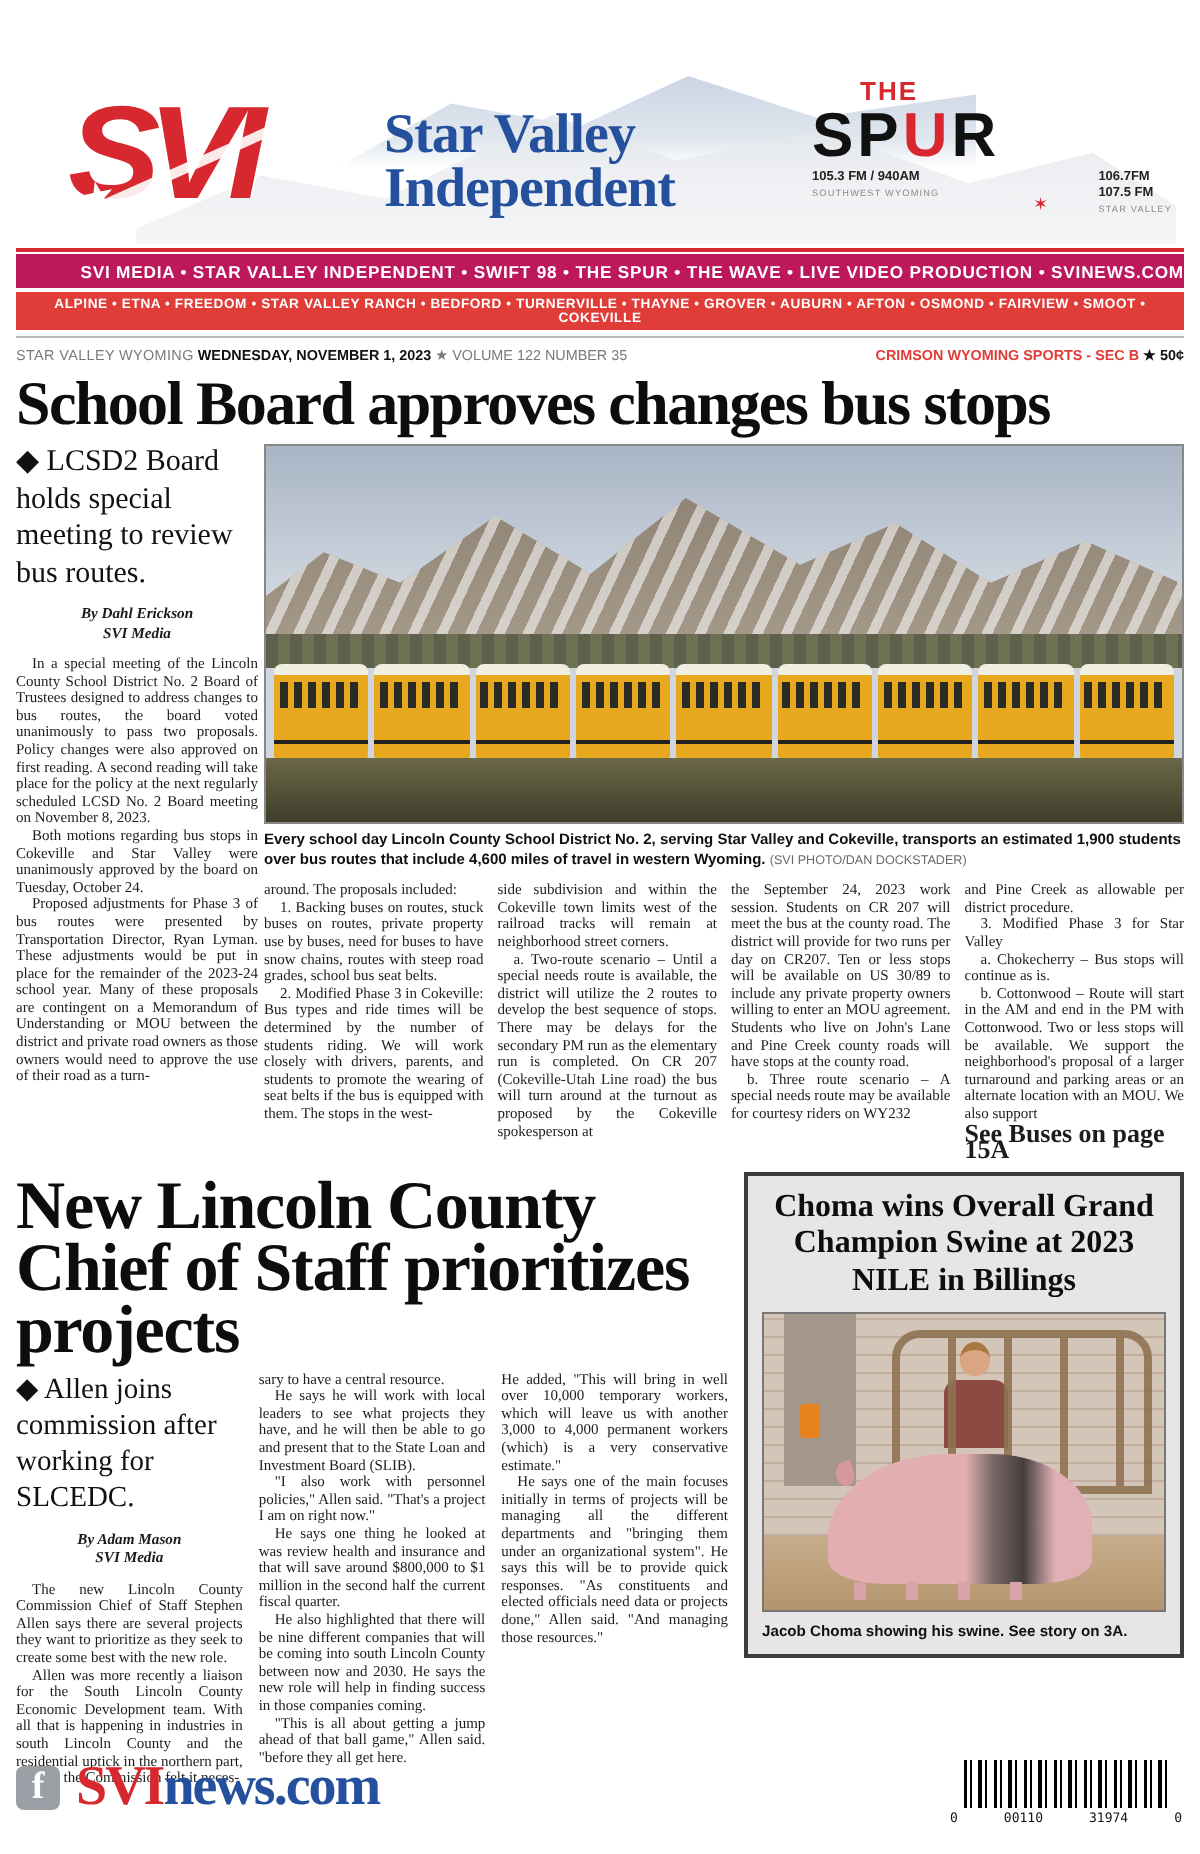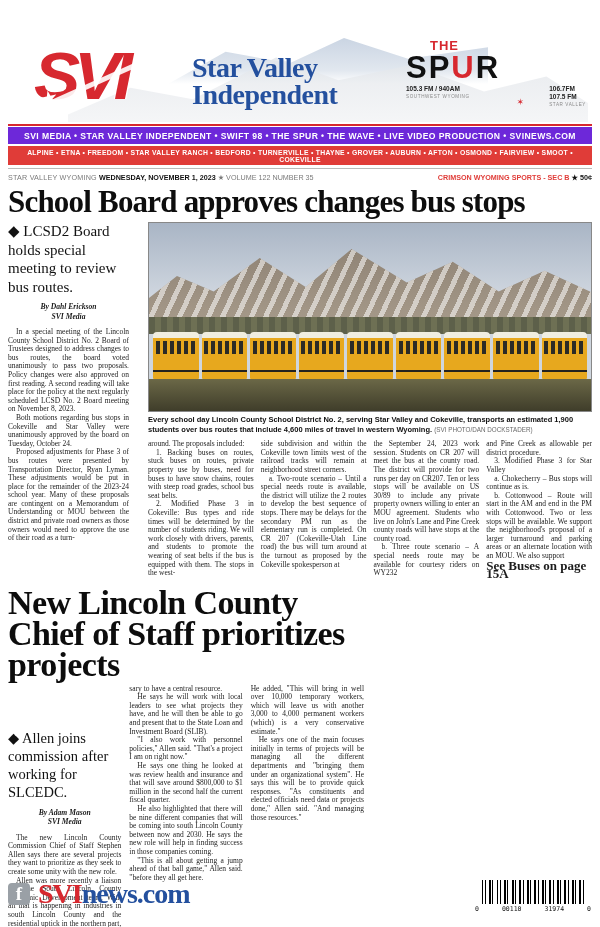--- a/index.html
+++ b/index.html
@@ -33,42 +33,42 @@
   .spur-the { color:#d7282f; font-weight:900; font-size:13px; letter-spacing:1px; margin-left:24px; }
   .spur-name { font-weight:900; font-size:31px; line-height:30px; letter-spacing:2px; color:#111; }
   .spur-name .u { color:#d7282f; }
   .spur-freqs { display:flex; justify-content:space-between; margin-top:2px; }
   .spur-fl, .spur-fr { font-weight:700; font-size:6.5px; color:#222; line-height:8px; }
   .spur-region { font-weight:400; font-size:4.6px; color:#8a8a8a; letter-spacing:.6px; }
   .spur-rowel { position:absolute; right:62px; bottom:2px; color:#d7282f; font-size:9px; }
 
   
   .rule-red { height:2px; background:#d7282f; margin-top:2px; }
-  .banner-blue { margin-top:1px; background:#6d28d9; color:#fff; text-align:center;
+  .banner-blue { margin-top:1px; background:#be185d; color:#fff; text-align:right;
     font-family:"Liberation Sans",sans-serif; font-weight:700; font-size:8.6px;
     letter-spacing:.4px; padding:4px 0 3px; }
   .banner-red { margin-top:2px; background:#e03c38; color:#fff; text-align:center;
     font-family:"Liberation Sans",sans-serif; font-weight:700; font-size:6.8px;
     letter-spacing:.3px; padding:3px 0 2px; }
   .rule-gray { height:1px; background:#bbb; margin-top:3px; }
 
   
   .dateline { display:flex; justify-content:space-between; align-items:center;
     font-family:"Liberation Sans",sans-serif; font-size:7.2px; padding:4px 0 2px; }
   .dl-loc { color:#7a7a7a; font-weight:400; letter-spacing:.2px; }
   .dl-date { color:#111; font-weight:700; }
   .dl-vol { color:#7a7a7a; }
   .dl-right { text-align:right; }
   .dl-section { color:#e03c38; font-weight:700; }
   .dl-price { color:#111; font-weight:700; }
 
   
   .h1-main { font-size:31px; font-weight:700; letter-spacing:-0.8px; color:#0d0d0d;
     line-height:33px; margin:1px 0 4px; transform:scaleX(1.0); white-space:nowrap; }
-  .a1-row { display:flex; gap:19px; }
+  .a1-row { display:flex; gap:3px; }
   .a1-left { width:121px; flex:0 0 121px; }
   .a1-sub { font-size:15px; line-height:18.5px; font-weight:400; color:#111; margin-bottom:6px; }
   .byline { text-align:center; font-style:italic; font-weight:700; font-size:7.6px;
     line-height:9.5px; margin-bottom:7px; }
   .bodytext { font-size:7.5px; line-height:8.6px; text-align:justify; color:#1c1c1c; }
   .para { margin:0; text-indent:8px; }
   .para.cont { text-indent:0; }
   .a1-right { flex:1; min-width:0; }
 
   .photo { position:relative; height:190px; border:1px solid #888; overflow:hidden; background:#cfd6de; }
@@ -100,21 +100,21 @@
   .jump { font-weight:700; text-align:left; font-size:13px; margin-top:1px;
     font-family:"Liberation Serif",serif; }
 
   
   .bottom { display:flex; gap:8px; margin-top:6px; }
   .bot-left { width:356px; flex:0 0 356px; }
   .h2-main { font-size:34px; font-weight:700; letter-spacing:-0.6px; line-height:31px;
     color:#0d0d0d; margin:2px 0 5px; }
   .a2-cols { display:flex; gap:8px; }
   .a2-col { flex:1; min-width:0; }
-  .a2-sub { font-size:14.5px; line-height:18px; color:#111; margin-bottom:7px;margin-top:44px; }
+  .a2-sub { font-size:14.5px; line-height:18px; color:#111; margin-bottom:7px; }
 
   .sidebox { flex:1; border:2px solid #3c3c3c; background:#e7e6e4; padding:5px 7px 6px;
     align-self:flex-start; }
   .sb-head { font-size:16px; font-weight:700; line-height:18.5px; text-align:center;
     color:#0d0d0d; margin:2px 0 6px; }
   .sb-photo { position:relative; height:150px; border:1px solid #777; overflow:hidden; background:#d3c6b8; }
   .q-wall { position:absolute; inset:0 0 25% 0; background:#d3c6b8;
     background-image:repeating-linear-gradient(0deg,rgba(150,110,95,.28) 0 1px,transparent 1px 9px); }
   .q-door { position:absolute; left:5%; top:0; width:18%; height:58%; background:#a3968a; }
   .q-vest { position:absolute; left:9%; top:30%; width:10px; height:17px;
@@ -277,39 +277,53 @@
     <div class="bot-left">
       <div class="h2-main">New Lincoln County Chief of Staff prioritizes projects</div>
       <div class="a2-cols">
         <div class="a2-col">
           <div class="a2-sub">◆ Allen joins commission after working for SLCEDC.</div>
           <div class="byline">
             <div>By Adam Mason</div>
             <div>SVI Media</div>
           </div>
           <div class="bodytext">
-              <p class="para">The new Lincoln County Commission Chief of Staff Stephen Allen says there are several projects they want to prioritize as they seek to create some unity with the new role.</p>
+              <p class="para">The new Lincoln County Commission Chief of Staff Stephen Allen says there are several projects they want to prioritize as they seek to create some best with the new role.</p>
               <p class="para">Allen was more recently a liaison for the South Lincoln County Economic Development team. With all that is happening in industries in south Lincoln County and the residential uptick in the northern part, he says the Commission felt it neces-</p>
             </div>
         </div>
         <div class="a2-col bodytext">
             <p class="para cont">sary to have a central resource.</p>
             <p class="para">He says he will work with local leaders to see what projects they have, and he will then be able to go and present that to the State Loan and Investment Board (SLIB).</p>
             <p class="para">"I also work with personnel policies," Allen said. "That's a project I am on right now."</p>
             <p class="para">He says one thing he looked at was review health and insurance and that will save around $800,000 to $1 million in the second half the current fiscal quarter.</p>
             <p class="para">He also highlighted that there will be nine different companies that will be coming into south Lincoln County between now and 2030. He says the new role will help in finding success in those companies coming.</p>
             <p class="para">"This is all about getting a jump ahead of that ball game," Allen said. "before they all get here.</p>
           </div>
         <div class="a2-col bodytext">
             <p class="para cont">He added, "This will bring in well over 10,000 temporary workers, which will leave us with another 3,000 to 4,000 permanent workers (which) is a very conservative estimate."</p>
             <p class="para">He says one of the main focuses initially in terms of projects will be managing all the different departments and "bringing them under an organizational system". He says this will be to provide quick responses. "As constituents and elected officials need data or projects done," Allen said. "And managing those resources."</p>
           </div>
       </div>
     </div>
 
+    <div class="sidebox">
+      <div class="sb-head">Choma wins Overall Grand Champion Swine at 2023 NILE in Billings</div>
+      <div class="sb-photo">
+        <div class="q-wall"></div>
+        <div class="q-door"></div>
+        <div class="q-vest"></div>
+        <div class="q-boy-head"></div>
+        <div class="q-boy-body"></div>
+        <div class="q-gate"></div>
+        <div class="q-floor"></div>
+        <div class="q-pig"></div>
+      </div>
+      <div class="sb-cap">Jacob Choma showing his swine. See story on 3A.</div>
+    </div>
   </div>
 
 </div>
 
 <div class="footer">
   <div class="site">
     <div class="fb">f</div>
     <div class="site-text"><span class="pre">SVI</span><span class="suf">news.com</span></div>
   </div>
   <div class="barcode">

